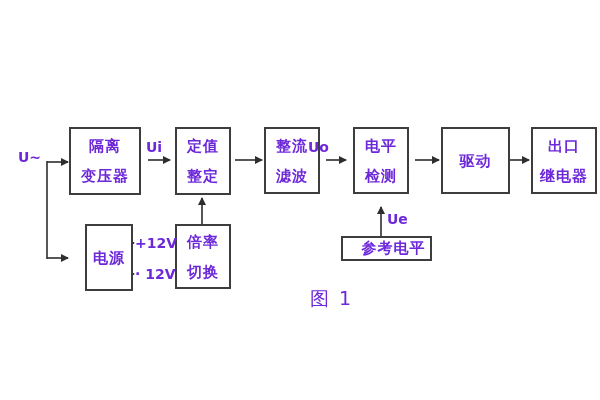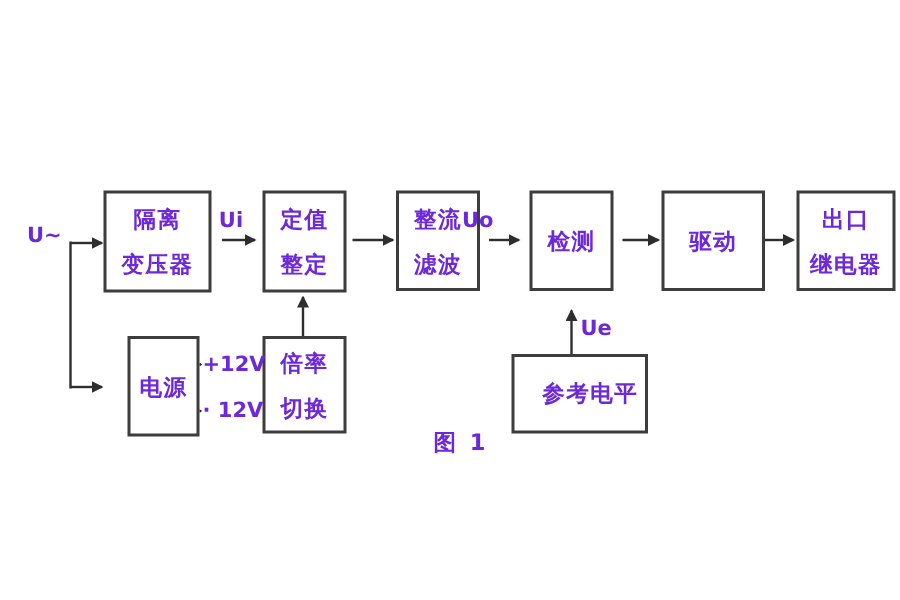--- a/index.html
+++ b/index.html
@@ -15,29 +15,29 @@
     font-size:15px;font-weight:600;line-height:30px;letter-spacing:1px;white-space:nowrap;
   }
   #blk-isolation{left:57px;top:127px;width:72px;height:68px;}
   #blk-setting{left:163px;top:127px;width:56px;height:68px;}
   #blk-rectify{left:252px;top:127px;width:56px;height:67px;}
   #blk-level{left:341px;top:127px;width:56px;height:67px;}
   #blk-drive{left:429px;top:127px;width:69px;height:67px;}
   #blk-relay{left:519px;top:127px;width:66px;height:67px;justify-content:center;}
   #blk-power{left:73px;top:224px;width:48px;height:67px;}
   #blk-ratio{left:163px;top:224px;width:56px;height:65px;text-align:center;}
-  #blk-ref{left:329px;top:236px;width:91px;height:53px;line-height:normal;padding-left:14px;}
+  #blk-ref{left:329px;top:236px;width:91px;height:25px;line-height:normal;padding-left:14px;}
   .sig{position:absolute;font-size:14px;font-weight:600;white-space:nowrap;}
   #sig-input{left:6px;top:149px;}
   #sig-ui{left:131px;top:139px;width:22px;text-align:center;}
   #sig-uo{left:296px;top:139px;width:22px;text-align:left;}
   #sig-ue{left:375px;top:211px;}
   #sig-p12{left:123px;top:235px;}
   #sig-m12{left:123px;top:266px;}
-  .caption{position:absolute;left:277px;top:286px;font-size:15px;font-weight:700;letter-spacing:2px;}
+  .caption{position:absolute;left:298px;top:286px;font-size:19px;font-weight:400;letter-spacing:2px;}
 </style>
 </head>
 <body>
 
 <div class="canvas">
 
   <svg class="wires" viewBox="0 0 600 400">
     <defs>
       <marker id="ah" viewBox="0 0 8 8" refX="7" refY="4" markerWidth="8" markerHeight="8" markerUnits="userSpaceOnUse" orient="auto">
         <path d="M0,0 L8,4 L0,8 Z" fill="#2e2e2e"></path>
@@ -66,20 +66,21 @@
     <span>定值</span>
     <span>整定</span>
   </div>
 
   <div class="block" id="blk-rectify">
     <span>整流</span>
     <span>滤波</span>
   </div>
 
   <div class="block" id="blk-level">
+    <span>电平</span>
     <span>检测</span>
   </div>
 
   <div class="block" id="blk-drive">
     <span>驱动</span>
   </div>
 
   <div class="block" id="blk-relay">
     <span>出口</span>
     <span>继电器</span>

